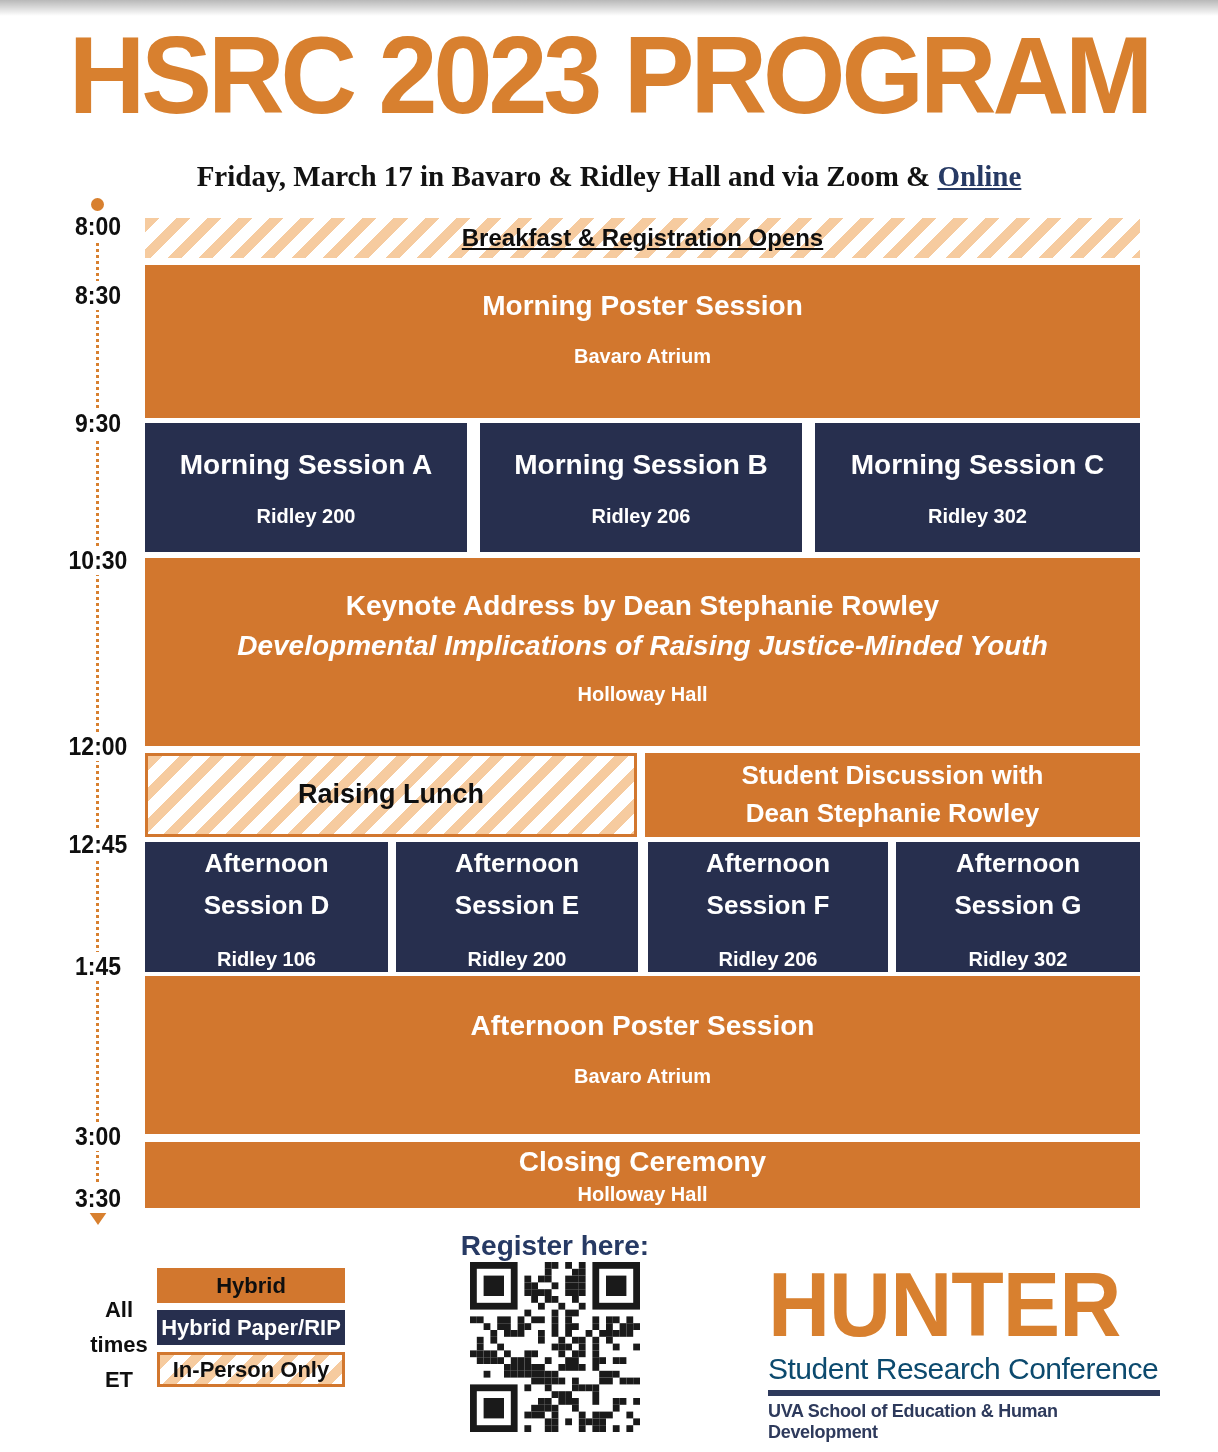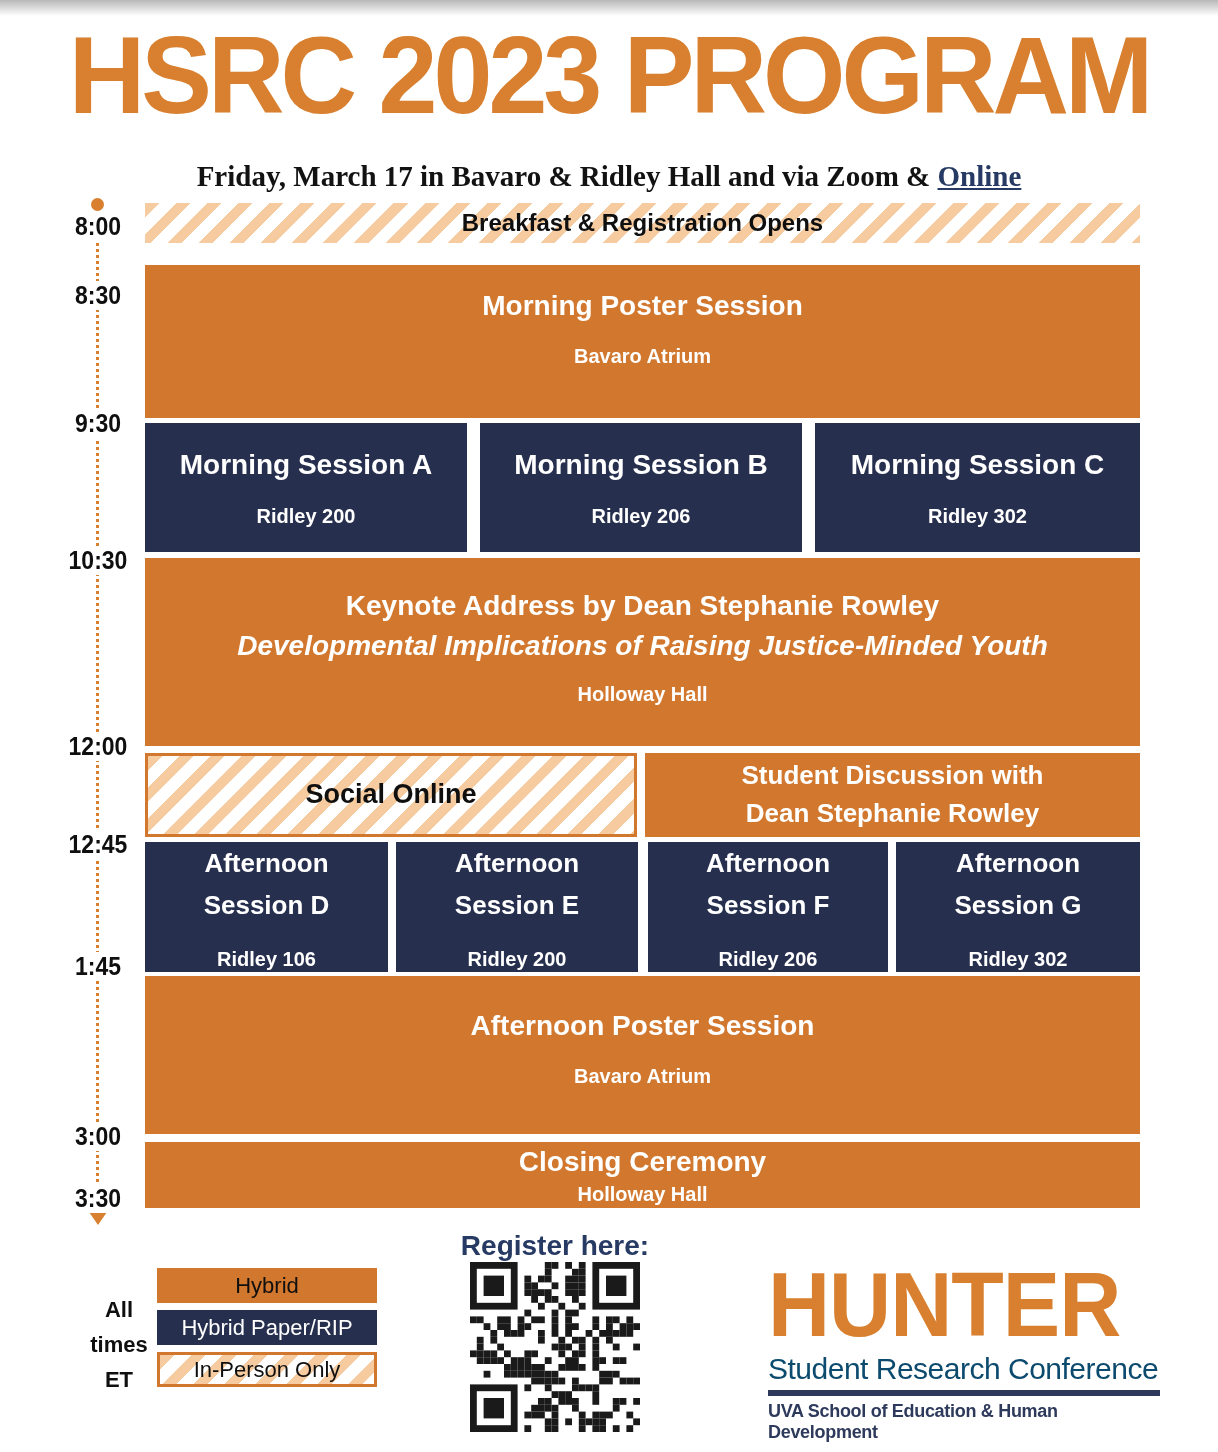--- a/index.html
+++ b/index.html
@@ -30,21 +30,21 @@
   .block{position:absolute;display:flex;flex-direction:column;align-items:center;justify-content:center;
         text-align:center;box-sizing:border-box;}
   .orange{background:#D2772E;color:#fff;}
   .navy{background:#272F4E;color:#fff;}
   .hatch{background:repeating-linear-gradient(135deg,#F6CB9F 0 10px,#ffffff 10px 22px);color:#0f0f0f;}
   .hatch-border{border:3px solid #D2772E;}
   .bk-title{font-weight:700;font-size:28px;line-height:1.3;}
   .bk-loc{font-weight:700;font-size:20px;margin-top:21px;}
   .bk-italic{font-weight:700;font-style:italic;font-size:28px;margin-top:6px;}
 
-  .b-breakfast{top:203px;left:145px;width:995px;height:40px;}
+  .b-breakfast{top:218px;left:145px;width:995px;height:40px;text-decoration:underline;}
   .b-breakfast .bk-title{font-size:24px;color:#0f0f0f;}
   .b-mposter{top:265px;left:145px;width:995px;height:153px;padding-bottom:27px;}
   .b-ma{top:423px;left:145px;width:322px;height:129px;}
   .b-mb{top:423px;left:480px;width:322px;height:129px;}
   .b-mc{top:423px;left:815px;width:325px;height:129px;}
   .b-keynote{top:558px;left:145px;width:995px;height:188px;padding-bottom:10px;}
   .b-lunch{top:753px;left:145px;width:492px;height:84px;}
   .b-lunch .bk-title{font-size:27px;}
   .b-disc{top:753px;left:645px;width:495px;height:84px;}
   .b-disc .bk-title{font-size:26px;line-height:1.45;}
@@ -53,22 +53,22 @@
   .b-af{top:842px;left:648px;width:240px;height:130px;}
   .b-ag{top:842px;left:896px;width:244px;height:130px;}
   .sess2{font-weight:700;font-size:26px;line-height:1.6;}
   .b-aposter{top:976px;left:145px;width:995px;height:158px;padding-bottom:14px;}
   .b-closing{top:1142px;left:145px;width:995px;height:66px;}
   .b-closing .bk-loc{margin-top:2px;}
 
   
   .all-times{position:absolute;left:86px;top:1292px;width:66px;text-align:center;
         font-weight:700;font-size:22px;color:#0f0f0f;line-height:1.6;}
-  .legend-box{position:absolute;left:157px;width:220px;height:35px;display:flex;align-items:center;
-        justify-content:center;font-weight:400;font-size:22px;box-sizing:border-box;}
+  .legend-box{position:absolute;left:157px;width:188px;height:35px;display:flex;align-items:center;
+        justify-content:center;font-weight:700;font-size:22px;box-sizing:border-box;}
   .lg0{top:1268px;background:#D2772E;color:#0f0f0f;}
   .lg1{top:1310px;background:#272F4E;color:#fff;}
   .lg2{top:1352px;color:#0f0f0f;}
   .register{position:absolute;left:430px;top:1230px;width:250px;text-align:center;
         font-weight:700;font-size:28px;color:#273A64;}
   .qr{position:absolute;left:470px;top:1262px;width:170px;height:170px;}
 
   .logo{position:absolute;left:768px;top:1262px;width:392px;text-align:left;}
   .logo-name{color:#D8802F;font-weight:700;font-size:86px;line-height:.95;letter-spacing:-1px;transform:scaleY(1.05);transform-origin:left top;}
   .logo-line2{color:#0c4a6e;font-size:30px;font-weight:400;margin-top:8px;letter-spacing:-.5px;}
@@ -121,21 +121,21 @@
     <div class="bk-loc">Ridley 302</div>
   </div>
 
   <div class="block orange b-keynote">
     <div class="bk-title">Keynote Address by Dean Stephanie Rowley</div>
     <div class="bk-italic">Developmental Implications of Raising Justice-Minded Youth</div>
     <div class="bk-loc">Holloway Hall</div>
   </div>
 
   <div class="block hatch hatch-border b-lunch">
-    <div class="bk-title">Social Online</div>
+    <div class="bk-title">Raising Lunch</div>
   </div>
   <div class="block orange b-disc">
     <div class="bk-title">
       <div>Student Discussion with</div>
       <div>Dean Stephanie Rowley</div>
     </div>
   </div>
 
   <div class="block navy b-ad">
     <div class="sess2">

